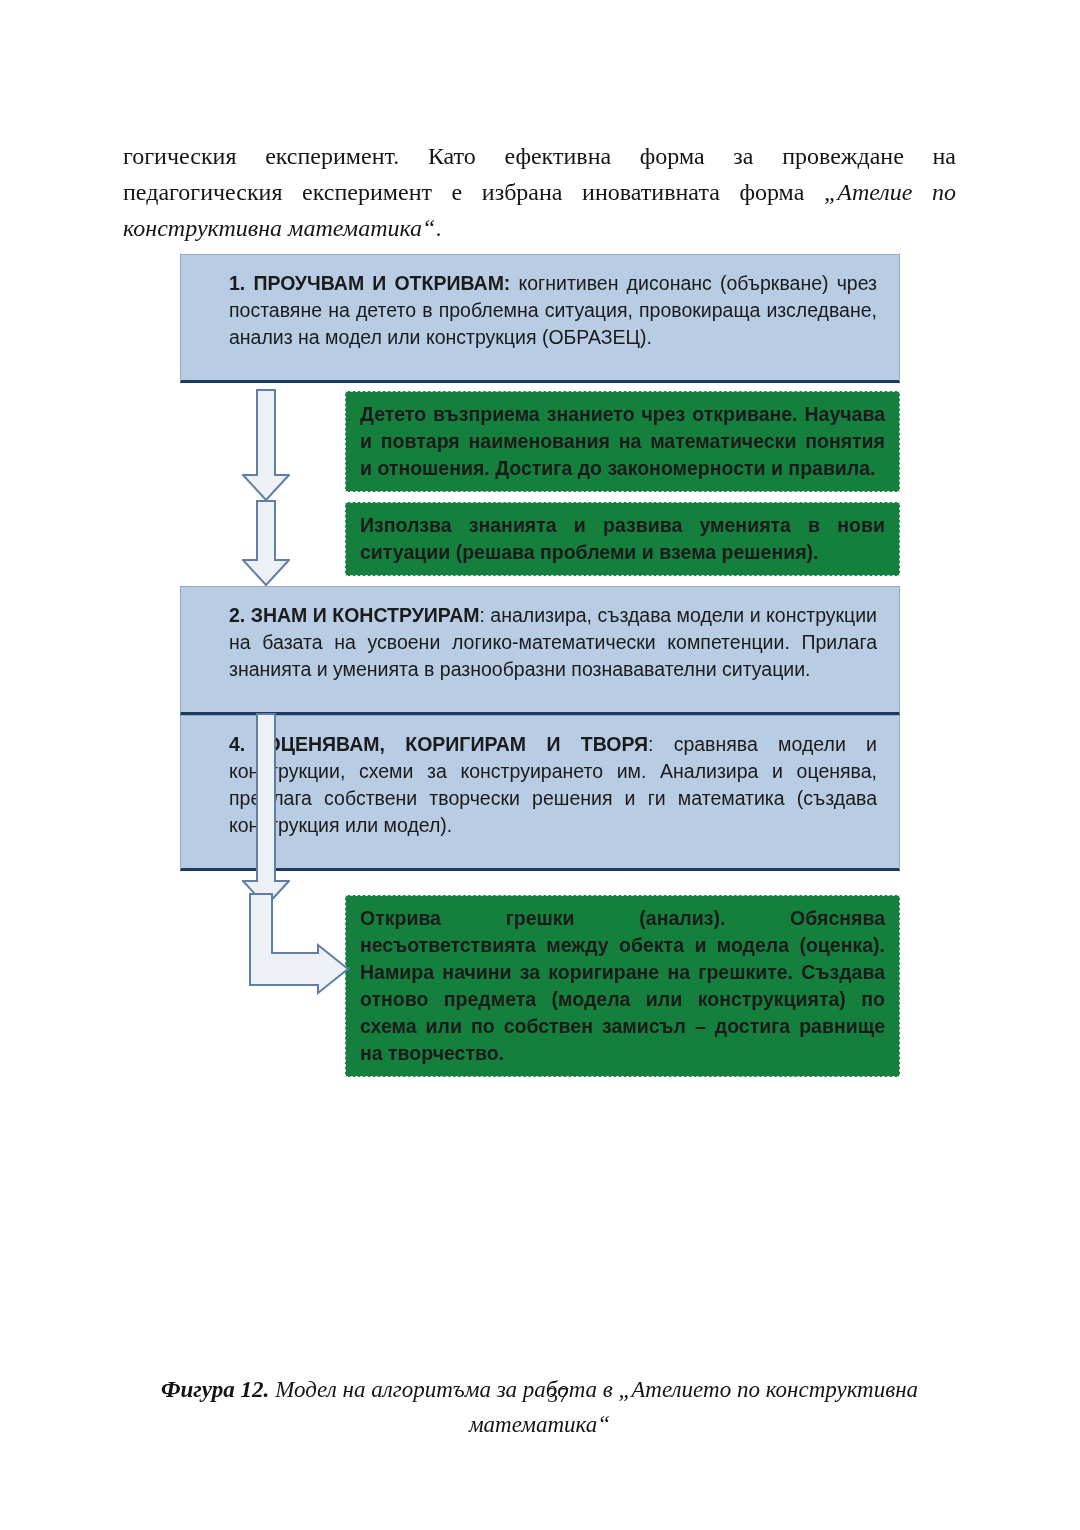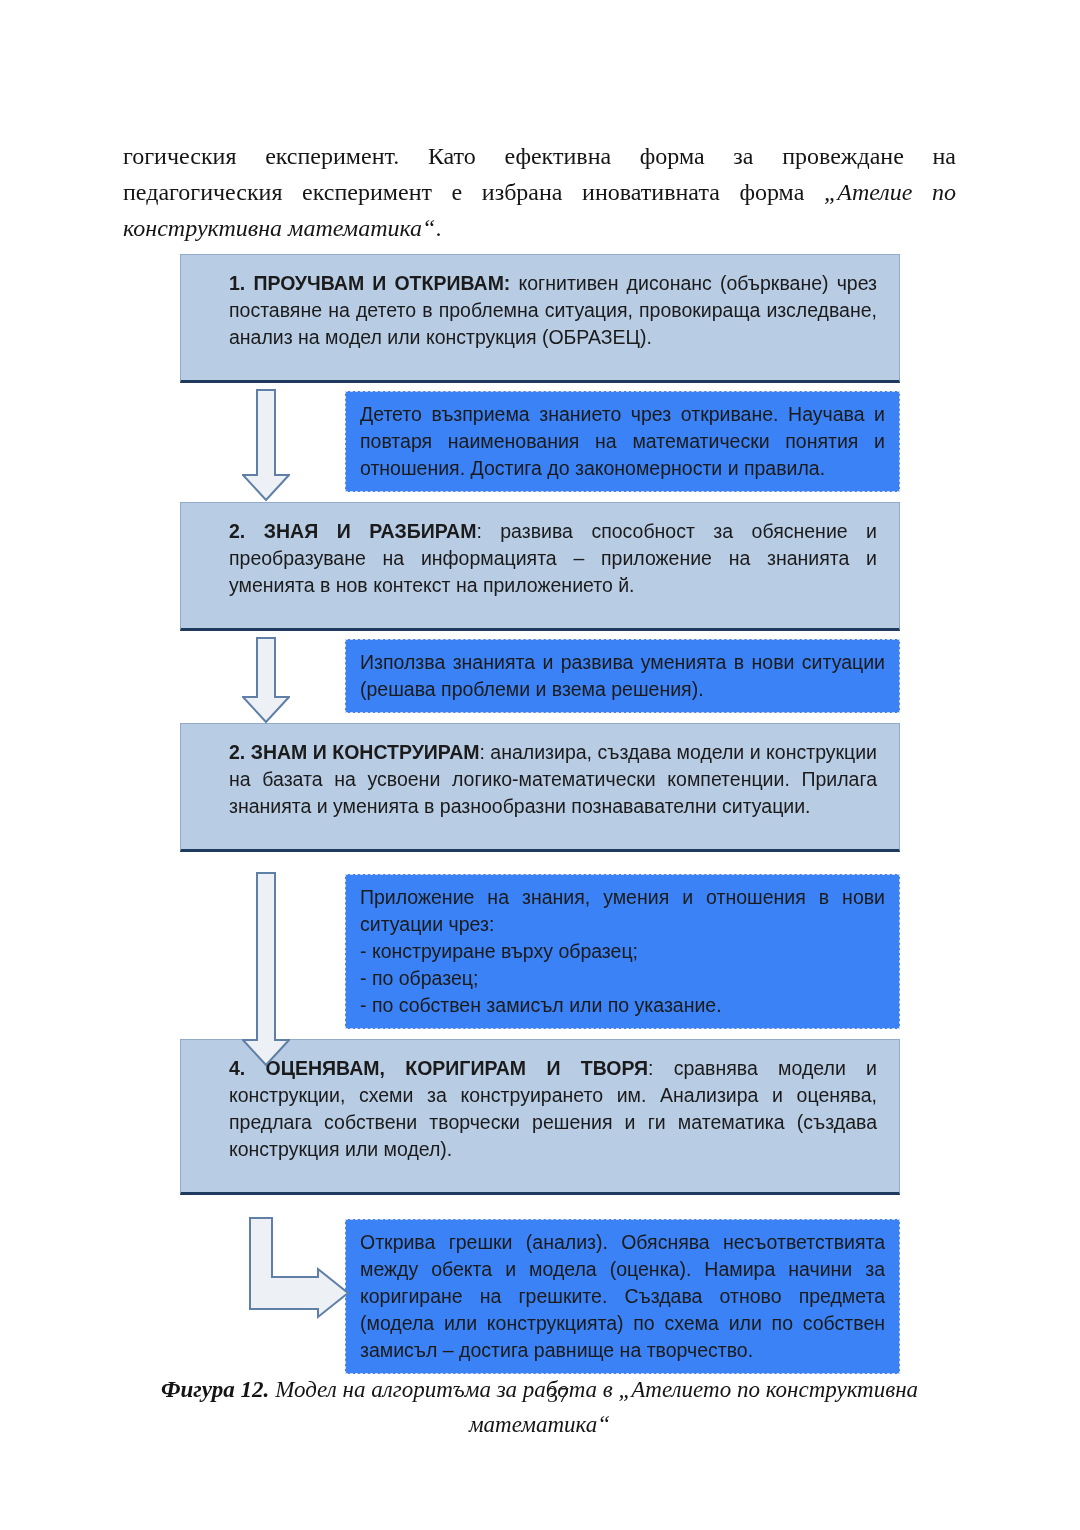--- a/index.html
+++ b/index.html
@@ -35,24 +35,25 @@
     border-bottom:3px solid var(--box-border-dark, #1f3a5f);
     padding:15px 22px 29px 48px;
     text-align:justify;
   }
   .stepbox b { font-weight:bold; }
   .connector { position:relative; width:720px; }
   .connector svg { position:absolute; left:62px; top:-2px; }
   .connector svg.bent { left:58px; }
   .note {
     margin-left:165px; width:555px;
-    background:#3b82f6;
+    background:#15803d;
     border:1px dashed #d4d9e0;
     padding:9px 14px;
     text-align:justify;
+    font-weight:bold;
   }
   .note span { white-space:pre-line; }
   .c1 .note { margin-top:8px;  margin-bottom:10px; }
   .c2 .note { margin-top:8px;  margin-bottom:10px; }
   .c3 .note { margin-top:22px; margin-bottom:10px; }
   .c4 .note { margin-top:24px; margin-bottom:6px;  }
 
   .arrow-shape { fill:#edf0f4; stroke:#5f7fa6; stroke-width:2; stroke-linejoin:miter; }
 
   
@@ -83,39 +84,34 @@
 
     <div class="stepbox"><b>1. ПРОУЧВАМ И ОТКРИВАМ:</b><span> когнитивен дисонанс (объркване) чрез поставяне на детето в проблемна ситуация, провокираща изследване, анализ на модел или конструкция (ОБРАЗЕЦ).</span></div>
 
     <div class="connector c1">
       <svg width="48" height="114" viewBox="0 0 48 114">
         <polygon class="arrow-shape" points="15,1 33,1 33,86 47,86 24,111 1,86 15,86" style="fill: rgb(237, 240, 244); stroke: rgb(95, 127, 166);"></polygon>
       </svg>
       <div class="note"><span>Детето възприема знанието чрез откриване. Научава и повтаря наименования на математически понятия и отношения. Достига до закономерности и правила.</span></div>
     </div>
 
-    <div class="stepbox"><b>2. ЗНАЯ И РАЗБИРАМ</b><span>: развива способност за обяснение и преобразуване на информацията – приложение на знанията и уменията в нов контекст на приложението й.</span></div>
 
     <div class="connector c2">
       <svg width="48" height="88" viewBox="0 0 48 88">
         <polygon class="arrow-shape" points="15,1 33,1 33,60 47,60 24,85 1,60 15,60" style="fill: rgb(237, 240, 244); stroke: rgb(95, 127, 166);"></polygon>
       </svg>
       <div class="note"><span>Използва знанията и развива уменията в нови ситуации (решава проблеми и взема решения).</span></div>
     </div>
 
     <div class="stepbox"><b>2. ЗНАМ И КОНСТРУИРАМ</b><span>: анализира, създава модели и конструкции на базата на усвоени логико-математически компетенции. Прилага знанията и уменията в разнообразни познававателни ситуации.</span></div>
 
     <div class="connector c3">
       <svg width="48" height="196" viewBox="0 0 48 196">
         <polygon class="arrow-shape" points="15,1 33,1 33,168 47,168 24,193 1,168 15,168" style="fill: rgb(237, 240, 244); stroke: rgb(95, 127, 166);"></polygon>
       </svg>
-      <div class="note"><span>Приложение на знания, умения и отношения в нови ситуации чрез:
-- конструиране върху образец;
-- по образец;
-- по собствен замисъл или по указание.</span></div>
     </div>
 
     <div class="stepbox"><b>4. ОЦЕНЯВАМ, КОРИГИРАМ И ТВОРЯ</b><span>: сравнява модели и конструкции, схеми за конструирането им. Анализира и оценява, предлага собствени творчески решения и ги математика (създава конструкция или модел).</span></div>
 
     <div class="connector c4">
       <svg class="bent" width="112" height="104" viewBox="0 0 112 104">
         <polygon class="arrow-shape" points="12,1 34,1 34,60 80,60 80,52 110,76 80,100 80,92 12,92" style="fill: rgb(237, 240, 244); stroke: rgb(95, 127, 166);"></polygon>
       </svg>
       <div class="note"><span>Открива грешки (анализ). Обяснява несъответствията между обекта и модела (оценка). Намира  начини за коригиране на грешките. Създава отново предмета (модела или конструкцията) по схема или по собствен замисъл – достига равнище на творчество.</span></div>
     </div>

